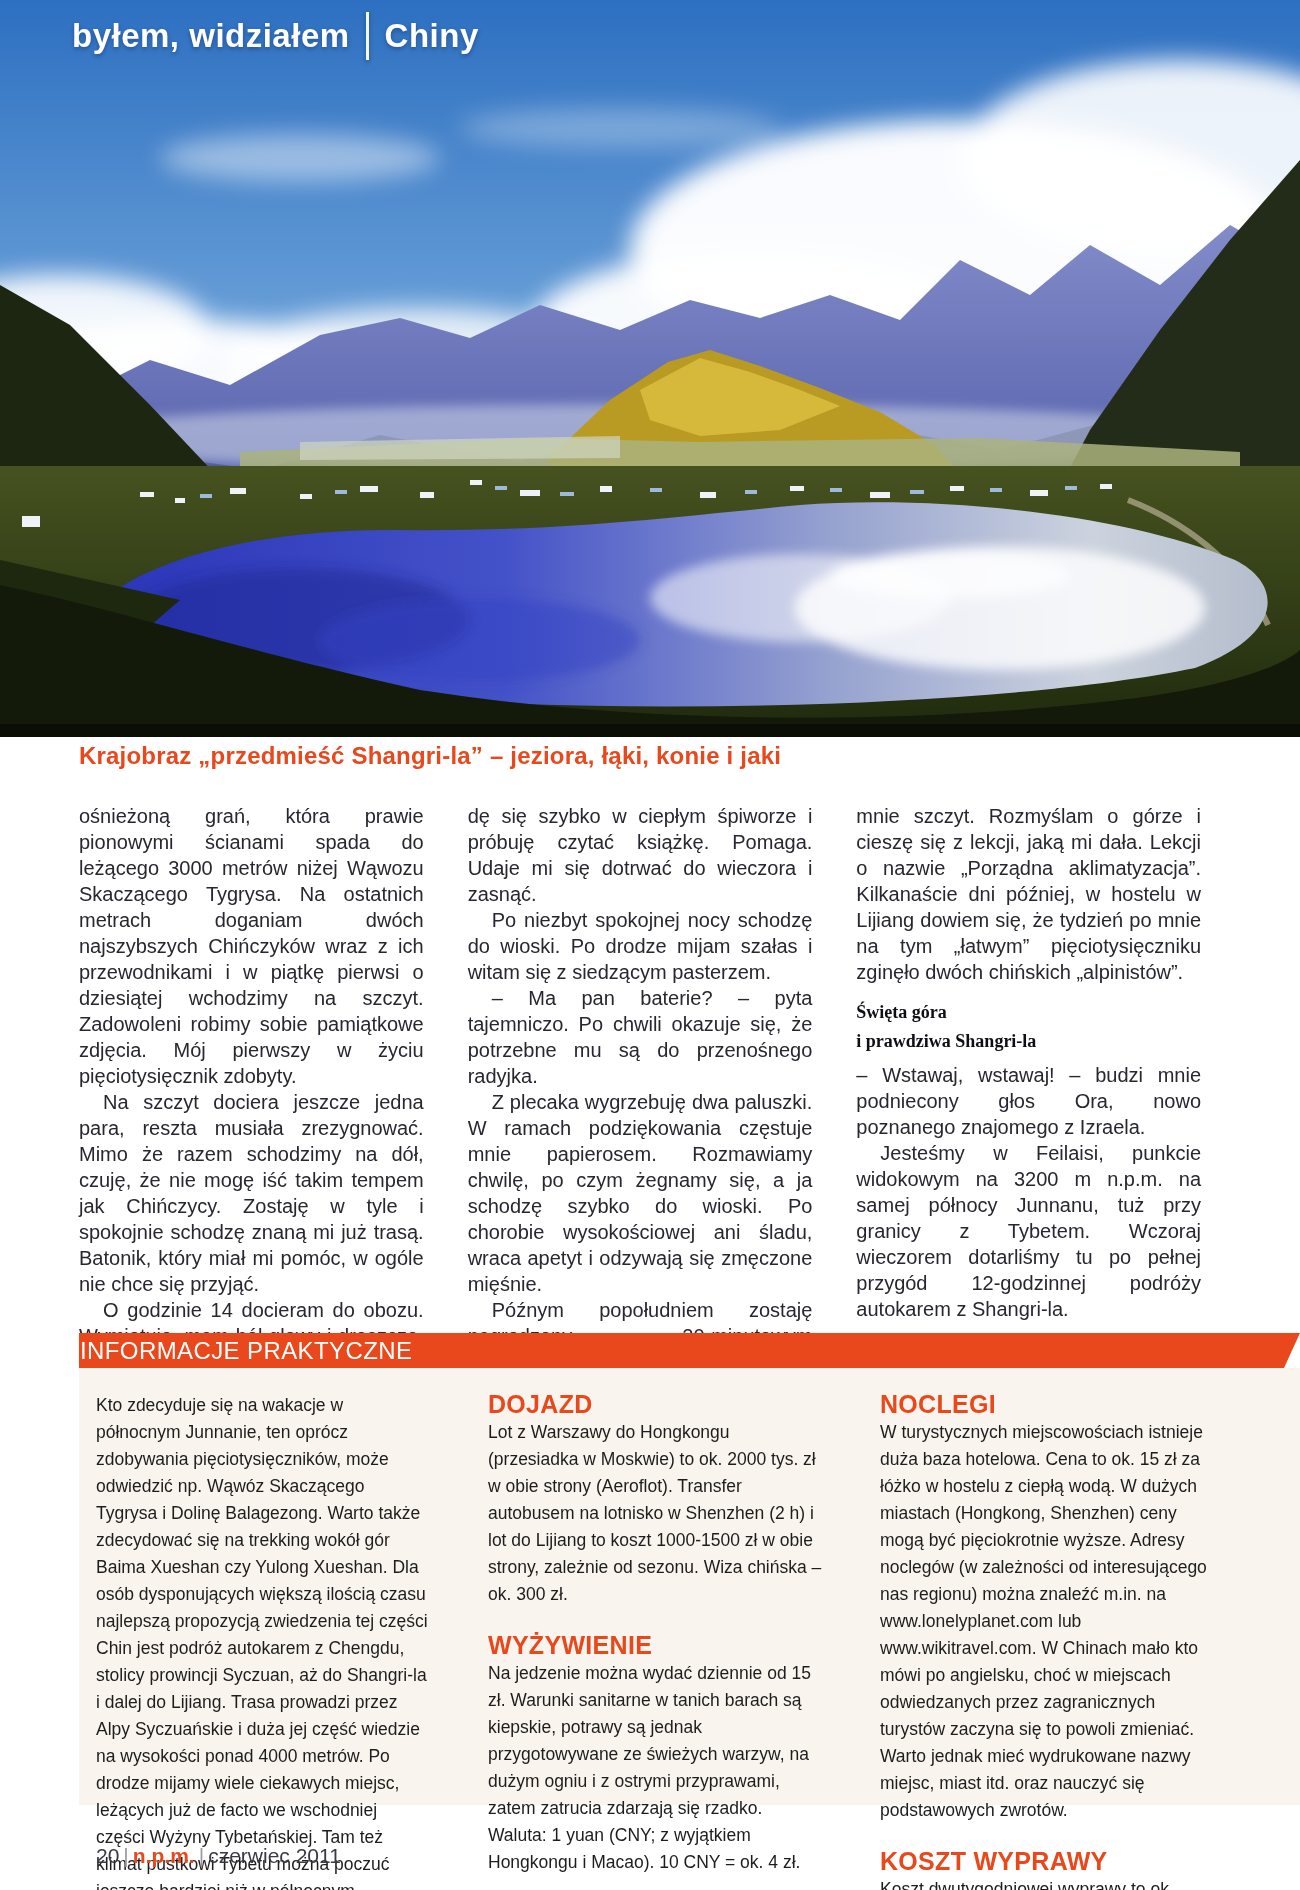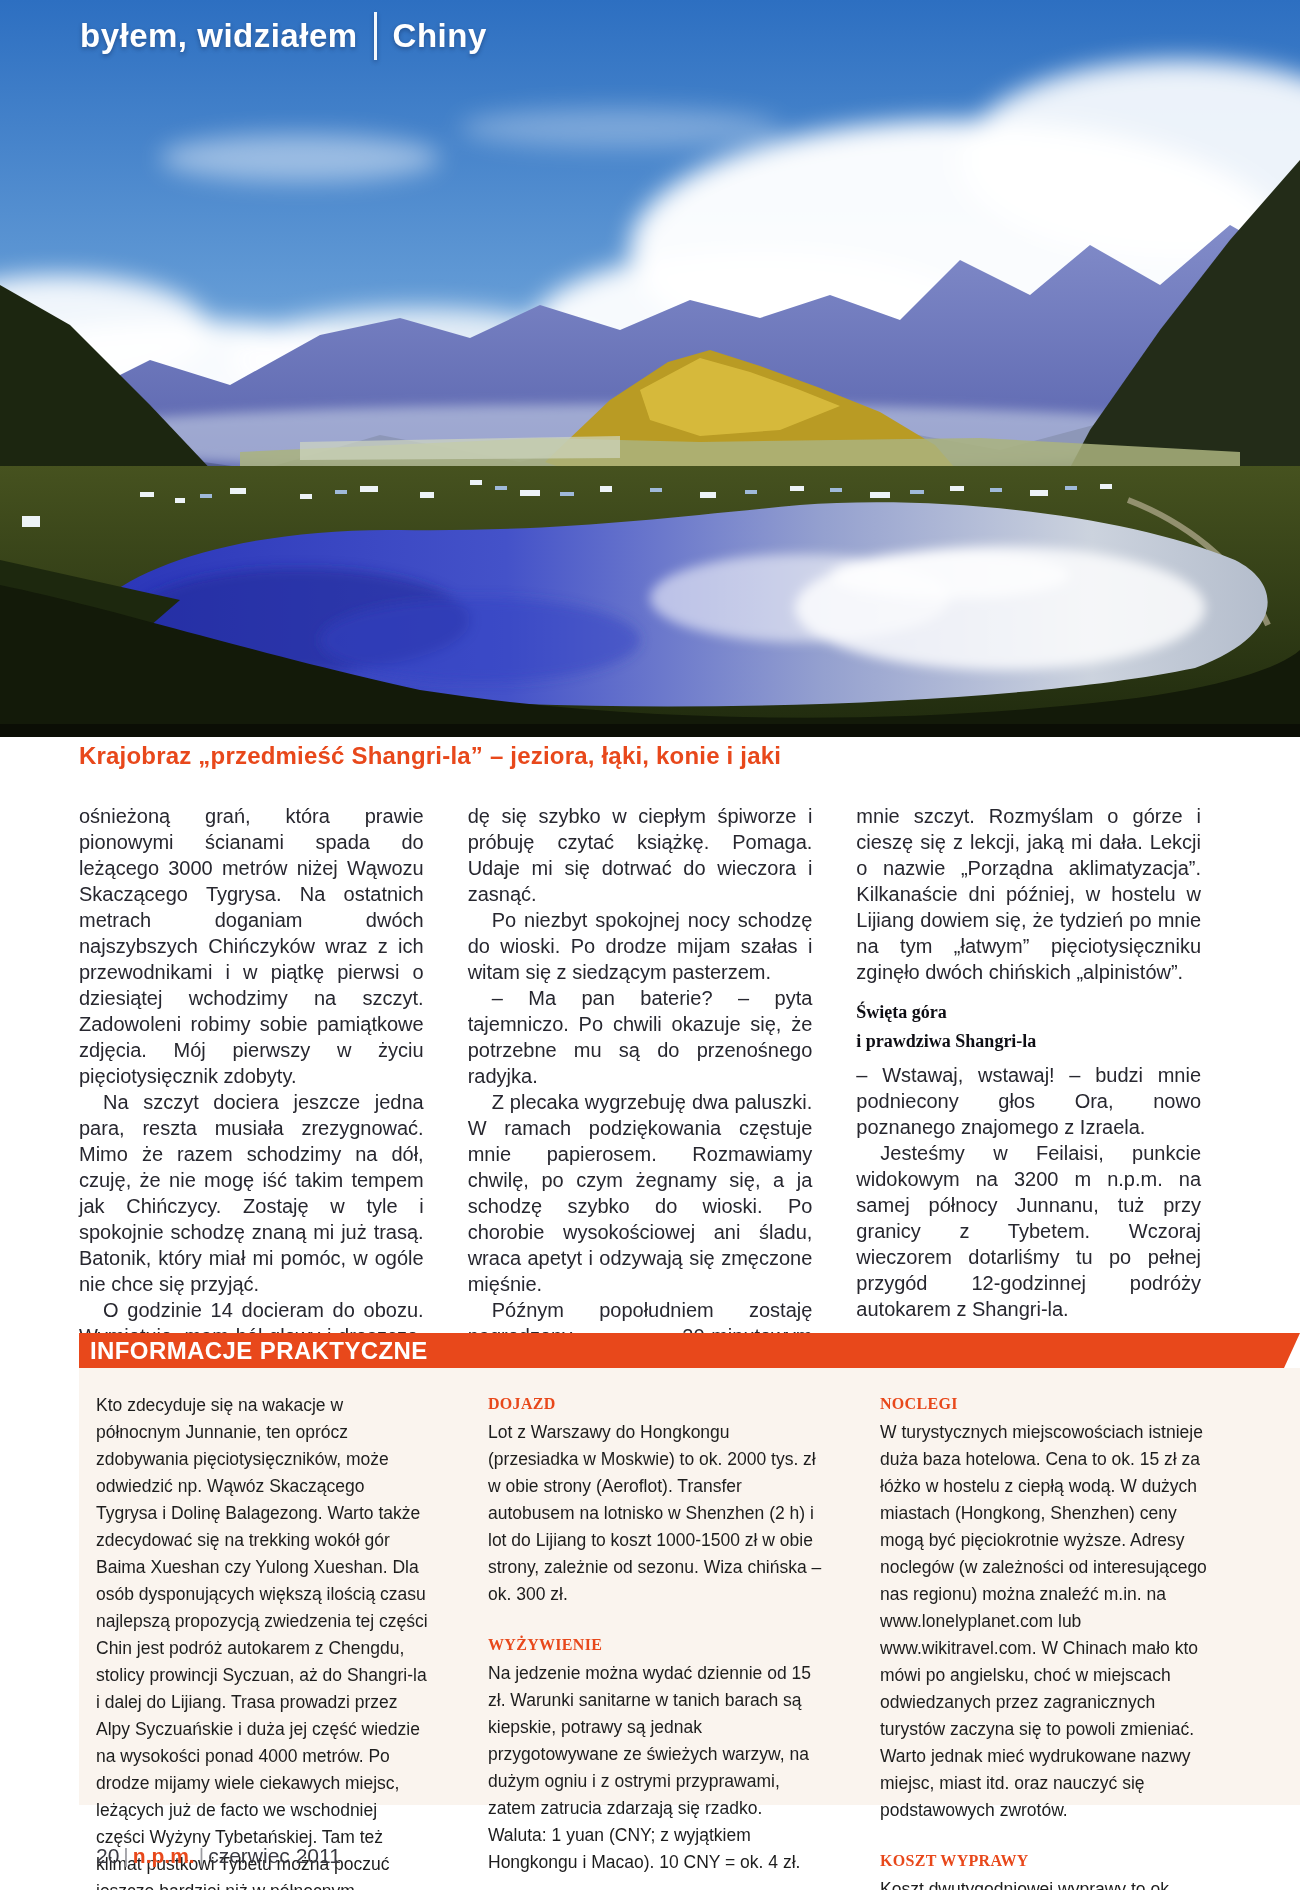--- a/index.html
+++ b/index.html
@@ -3,21 +3,21 @@
 <meta charset="utf-8">
 <style>
   html,body{margin:0;padding:0;background:#e9e9e9;}
   .page{position:relative;width:1300px;height:1890px;margin:0 auto;background:#ffffff;
         overflow:hidden;font-family:"Liberation Sans","DejaVu Sans",sans-serif;}
 
   
   .photo{position:absolute;left:0;top:0;width:1300px;height:737px;}
   .photo svg{display:block;width:100%;height:100%;}
 
-  .badge{position:absolute;left:80px;top:12px;display:flex;align-items:center;gap:16px;
+  .badge{position:absolute;left:72px;top:12px;display:flex;align-items:center;gap:16px;
          color:#ffffff;text-shadow:0 2px 4px rgba(20,40,80,.45);}
   .badge .lbl{font-size:33px;font-weight:bold;letter-spacing:.5px;}
   .badge .sep{width:3px;height:48px;background:rgba(255,255,255,.95);box-shadow:0 2px 4px rgba(20,40,80,.45);}
 
   .caption{position:absolute;left:79px;top:742px;font-size:24px;font-weight:bold;
            color:var(--accent,#ef4e1f);letter-spacing:.2px;}
 
   
   .article{position:absolute;left:79px;top:803px;width:1122px;display:flex;gap:44px;}
   .article .col{flex:1 1 0;min-width:0;}
@@ -26,26 +26,26 @@
   .article p.noind{text-indent:0;}
   .article h2{margin:13px 0 6px;font-family:"Liberation Serif","DejaVu Serif",serif;
               font-size:18px;line-height:29px;font-weight:bold;color:#0e0e14;white-space:pre-line;}
 
   
   .info-bg{position:absolute;left:79px;top:1368px;width:1221px;height:437px;background:#faf4ee;}
   .info-bar{position:absolute;left:79px;top:1333px;width:1221px;height:35px;
             background:var(--accent,#e8481b);
             clip-path:polygon(0 0,100% 0,calc(100% - 16px) 100%,0 100%);
             display:flex;align-items:center;}
-  .info-bar .title{color:#ffffff;font-size:24px;font-weight:bold;letter-spacing:.4px;padding-left:11px;}
+  .info-bar .title{color:#ffffff;font-size:24px;font-weight:normal;letter-spacing:.4px;padding-left:1px;}
   .info-cols{position:absolute;left:96px;top:1392px;width:1118px;display:flex;gap:58px;}
   .info-cols .col{flex:1 1 0;min-width:0;}
   .info-cols p{margin:0;font-size:17.5px;line-height:27px;color:#1d1d1d;}
-  .info-cols h4{margin:0 0 3px;font-size:16px;line-height:24px;font-weight:bold;
-                color:var(--accent,#e8481b);letter-spacing:.3px;font-family:Liberation Serif, serif;}
+  .info-cols h4{margin:0 0 3px;font-size:25px;line-height:24px;font-weight:bold;
+                color:var(--accent,#e8481b);letter-spacing:.3px;}
   .info-cols h4:not(:first-child){margin-top:25px;}
 
   
   .footer{position:absolute;left:96px;top:1844px;display:flex;align-items:baseline;gap:4px;
           font-size:21px;color:#3a3a42;}
   .footer .fsep{color:#9a9aa0;font-weight:300;}
   .footer .mag{color:var(--accent,#ef4b1d);font-weight:bold;}
 </style>
 </head>
 <body>

